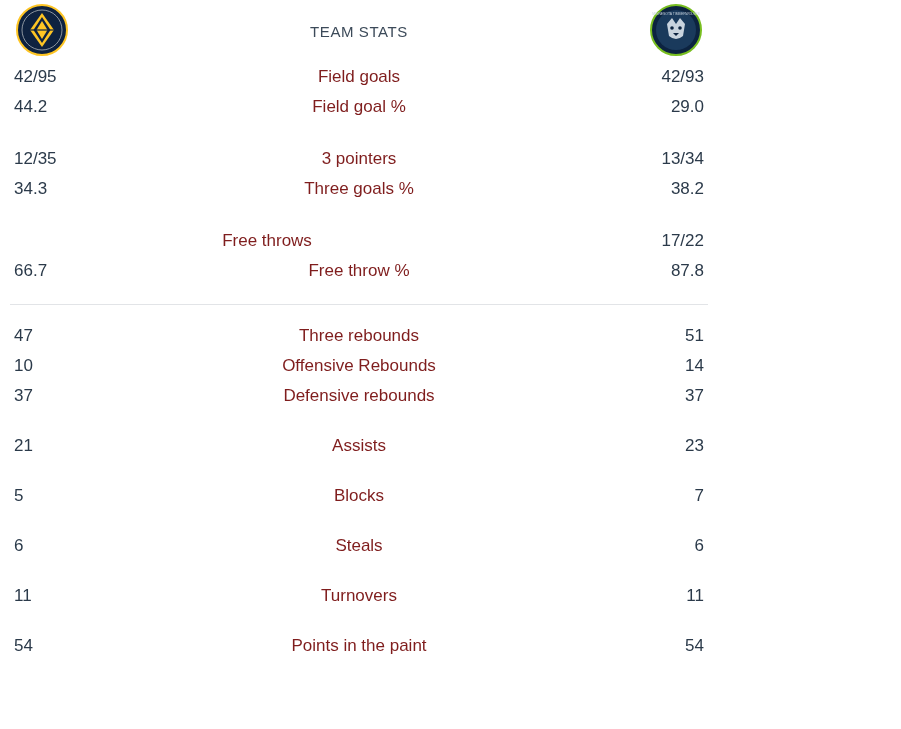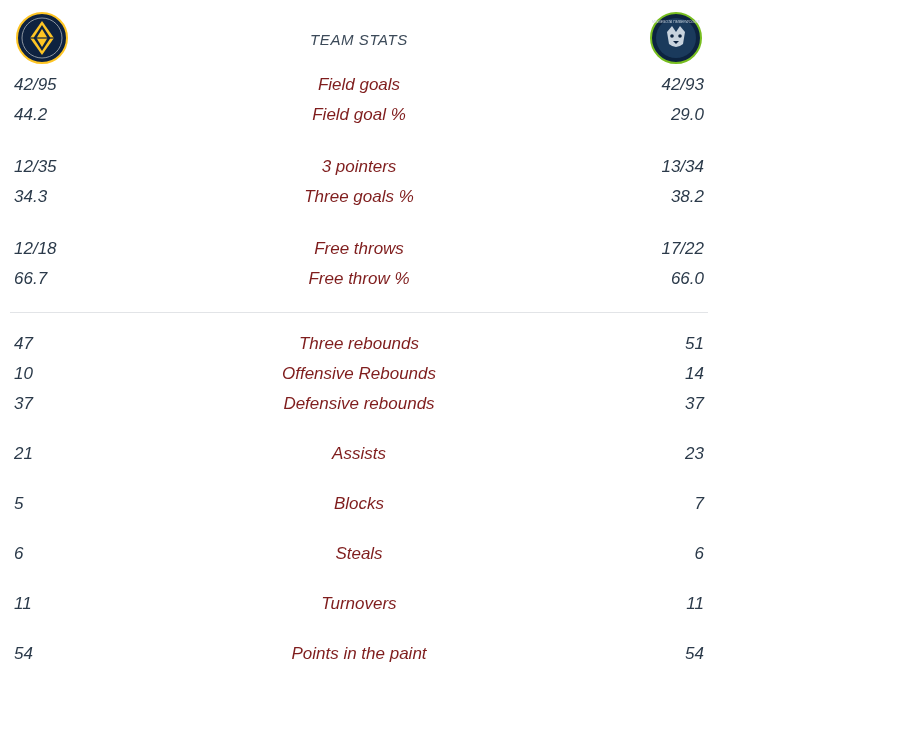--- a/index.html
+++ b/index.html
@@ -12,22 +12,21 @@
     height: 729px;
     font-family: "Liberation Sans", sans-serif;
     color: #2b3a4a;
     overflow: hidden;
   }
   .sheet {
     position: relative;
     width: 718px;
     height: 729px;
     box-sizing: border-box;
-    padding: 8px 10px;
-    font-style: italic;
+    padding: 0 10px;
   }
 
   
   .header {
     position: relative;
     height: 62px;
     display: flex;
     align-items: center;
     justify-content: center;
   }
@@ -138,28 +137,27 @@
     </div>
     <div class="stat-row">
       <div class="away">34.3</div>
       <div class="label">Three goals %</div>
       <div class="home">38.2</div>
     </div>
 
     <div class="gap-sm"></div>
 
     <div class="stat-row">
-      <div class="away">12/18</div>
       <div class="label">Free throws</div>
       <div class="home">17/22</div>
     </div>
     <div class="stat-row">
       <div class="away">66.7</div>
       <div class="label">Free throw %</div>
-      <div class="home">66.0</div>
+      <div class="home">87.8</div>
     </div>
   </div>
 
   <div class="divider"></div>
 
   <div class="stat-group">
     <div class="stat-row">
       <div class="away">47</div>
       <div class="label">Three rebounds</div>
       <div class="home">51</div>

